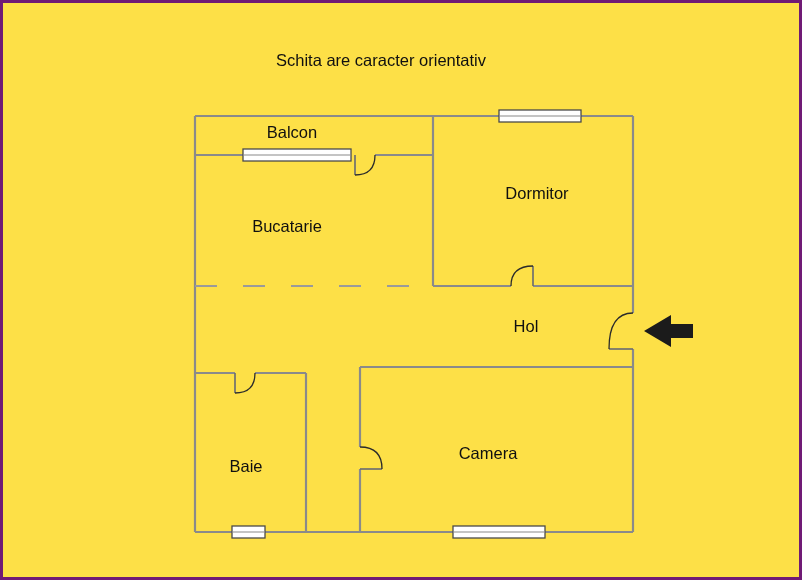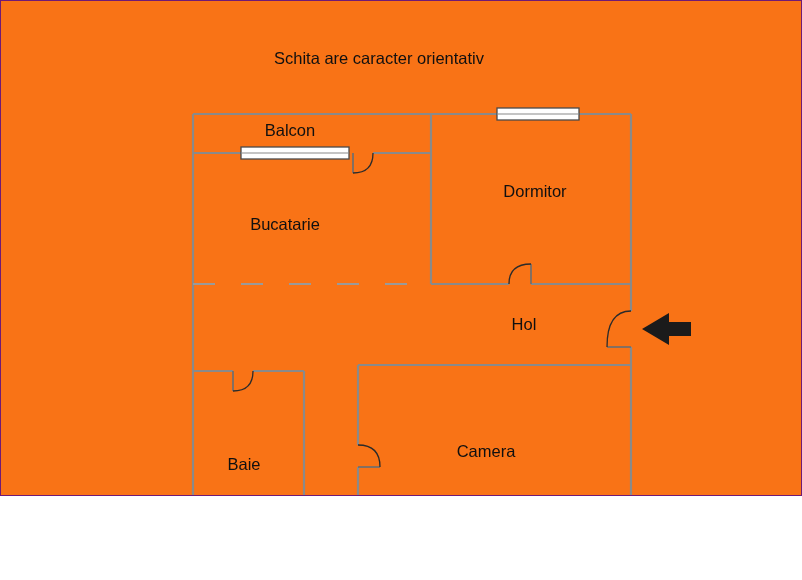--- a/index.html
+++ b/index.html
@@ -6,24 +6,24 @@
     margin: 0;
     padding: 0;
     background: #ffffff;
   }
   body {
     font-family: "Liberation Sans", sans-serif;
   }
   #canvas {
     position: relative;
     width: 802px;
-    height: 496px;
-    background: #f97316;
+    height: 580px;
+    background: #fde047;
     box-sizing: border-box;
-    border: 1px solid #701a75;
+    border: 3px solid #701a75;
     overflow: hidden;
   }
   #plan-svg {
     display: block;
     width: 802px;
     height: 580px;
   }
   .plan-title {
     font-family: "Liberation Sans", sans-serif;
     font-size: 16.5px;

